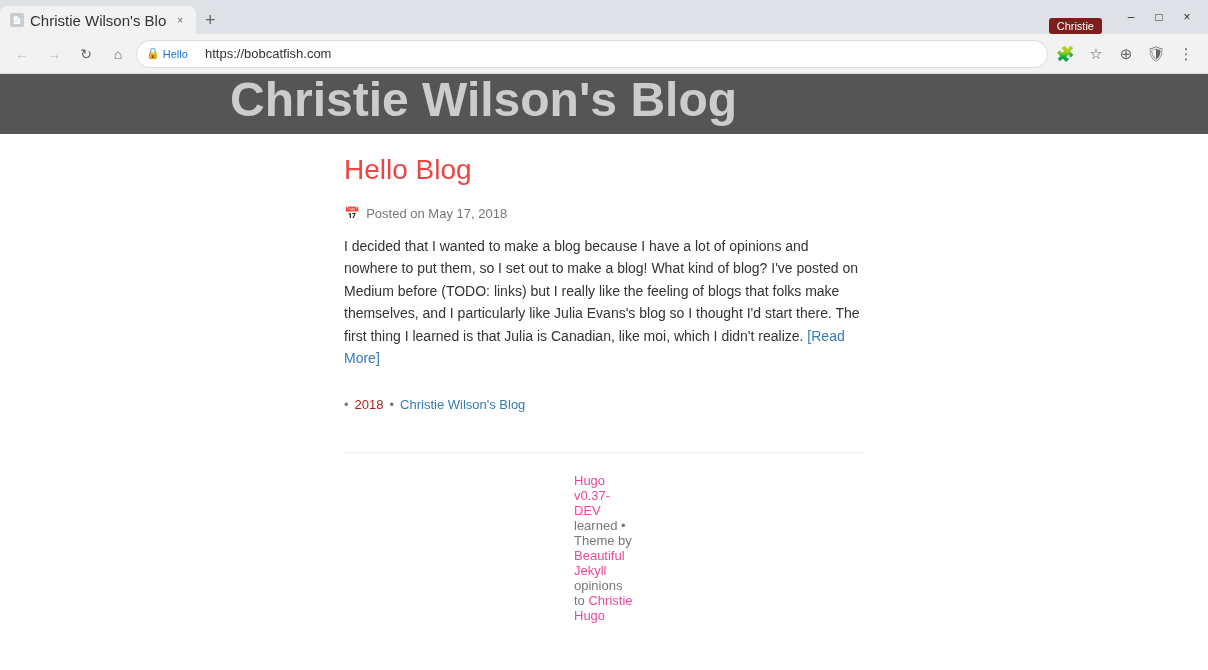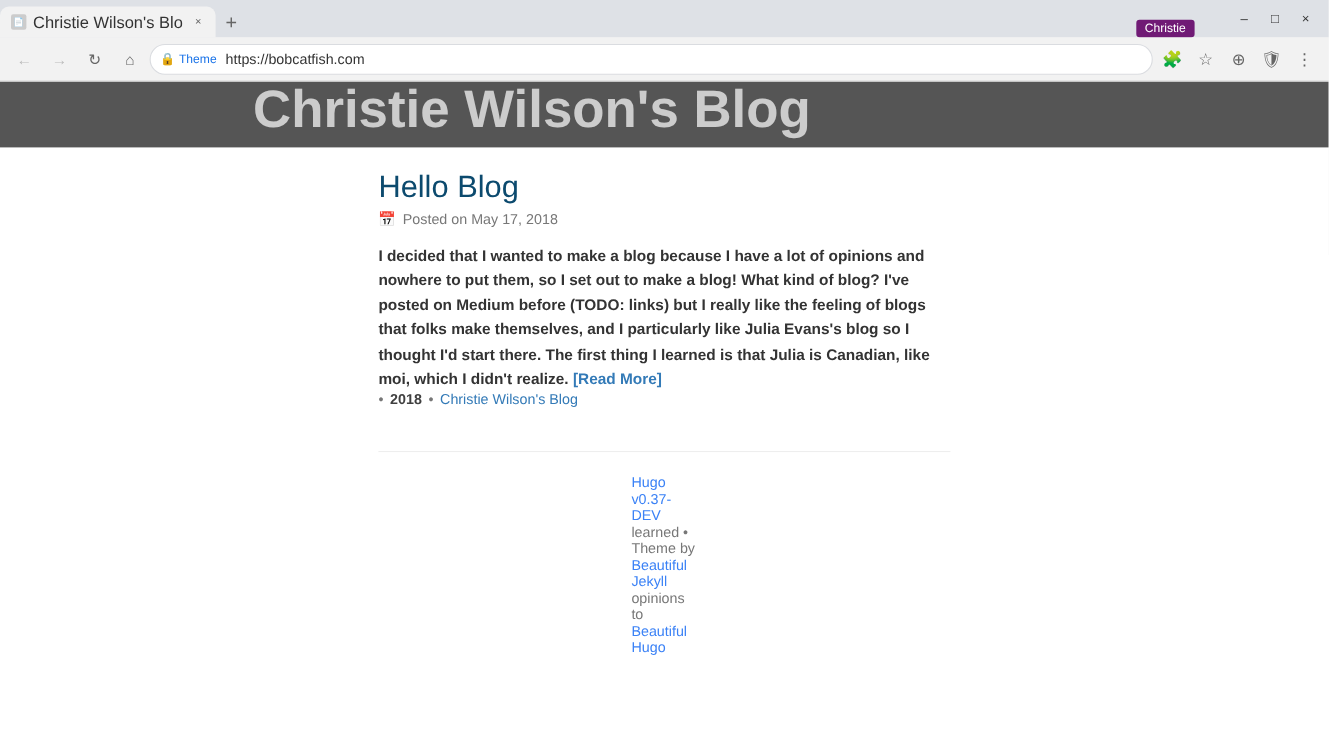--- a/index.html
+++ b/index.html
@@ -83,26 +83,26 @@
     }
     .win-btn {
       width: 26px; height: 22px;
       display: flex; align-items: center; justify-content: center;
       font-size: 12px;
       color: #333;
       cursor: pointer;
       border-radius: 2px;
     }
     .profile-btn {
-      background: #701a75;
+      background: #7f1d1d;
       border-radius: 3px;
       padding: 2px 8px;
       font-size: 11px;
       color: #fff;
-      margin-right: 24px;
+      margin-right: 8px;
       cursor: pointer;
     }
 
     
     .address-bar {
       height: 40px;
       background: #f2f2f2;
       display: flex;
       align-items: center;
       padding: 0 8px;
@@ -189,69 +189,68 @@
 
     
     .blog-container {
       max-width: 980px;
       margin: 0 auto;
       padding: 20px 230px 40px;
     }
     .post-title {
       font-size: 28px;
       font-weight: 300;
-      color: #0c4a6e;
-      margin-bottom: 6px;
+      color: #ef4444;
+      margin-bottom: 20px;
       cursor: pointer;
     }
     .post-meta {
       display: flex;
       align-items: center;
       gap: 6px;
       color: #777;
       font-size: 13px;
       margin-bottom: 14px;
     }
     .calendar-icon {
       font-size: 13px;
       color: #777;
     }
     .post-body {
       font-size: 14px;
       line-height: 1.6;
       color: #333;
-      margin-bottom: 0;
-      font-weight: bold;
+      margin-bottom: 28px;
     }
     .read-more {
       color: #337ab7;
       text-decoration: none;
       cursor: pointer;
     }
     .post-tags {
       display: flex;
       align-items: center;
       gap: 6px;
       font-size: 13px;
       color: #333;
       margin-bottom: 40px;
     }
     .post-tags .dot { color: #777; }
-    .post-tags .year { color: #404040; font-weight: bold; }
+    .post-tags .year { color: #b91c1c; }
     .post-tags .tag-link { color: #337ab7; text-decoration: none; cursor: pointer; }
 
     
     .footer {
       font-size: 13px;
       color: #777;
       padding: 20px 230px;
       border-top: 1px solid #eee;
     }
     .footer-link {
-      color: #3b82f6;
+      color: #ec4899;
       text-decoration: none;
       cursor: pointer;
     }
   </style>
 </head>
 <body>
 
 <div class="browser-frame">
 
   <div class="title-bar">
@@ -274,21 +273,21 @@
   </div>
 
   <div class="address-bar">
     <div class="nav-btn disabled">←</div>
     <div class="nav-btn disabled">→</div>
     <div class="nav-btn">↻</div>
     <div class="nav-btn">⌂</div>
     <div class="address-input-wrapper">
       <div class="secure-badge">
         <span class="lock-icon">🔒</span>
-        <span>Theme</span>
+        <span>Hello</span>
       </div>
       <input class="address-text" type="text" value="https://bobcatfish.com" style="">
     </div>
     <div class="toolbar-icons">
       <div class="toolbar-icon">🧩</div>
       <div class="toolbar-icon">☆</div>
       <div class="toolbar-icon">⊕</div>
       <div class="toolbar-icon">🛡</div>
       <div class="toolbar-icon">⋮</div>
     </div>
@@ -325,17 +324,17 @@
         <a class="footer-link">Hugo v0.37-DEV</a>
         <span> </span>
         <span>learned</span>
         <span>  •  </span>
         <span>Theme by</span>
         <span> </span>
         <a class="footer-link">Beautiful Jekyll</a>
         <span> </span>
         <span>opinions to</span>
         <span> </span>
-        <a class="footer-link">Beautiful Hugo</a>
+        <a class="footer-link">Christie Hugo</a>
       </div>
     </div>
   </div>
 </div>
 
 </body></html>

